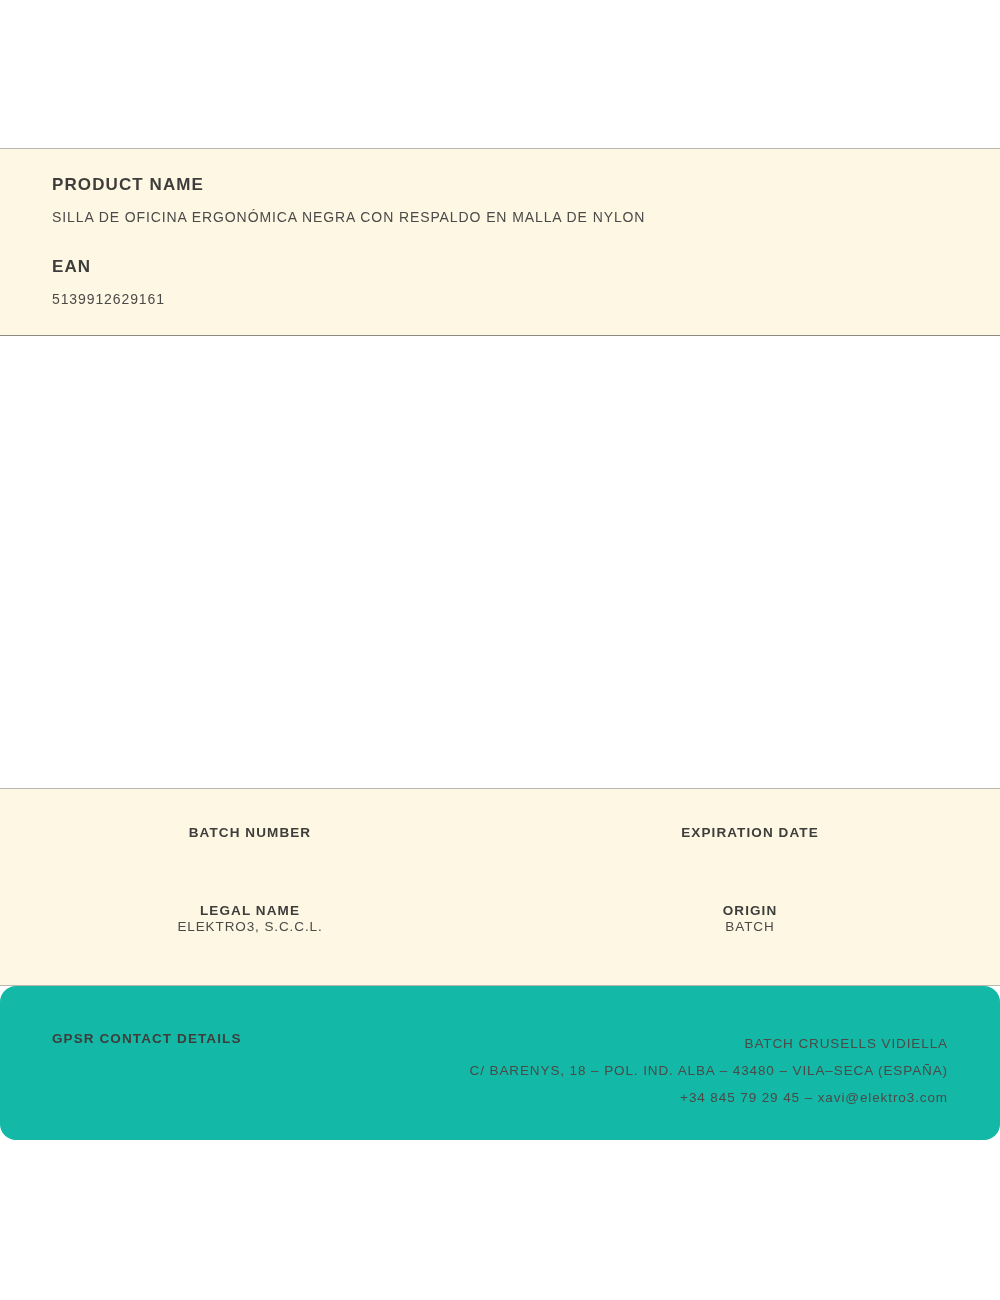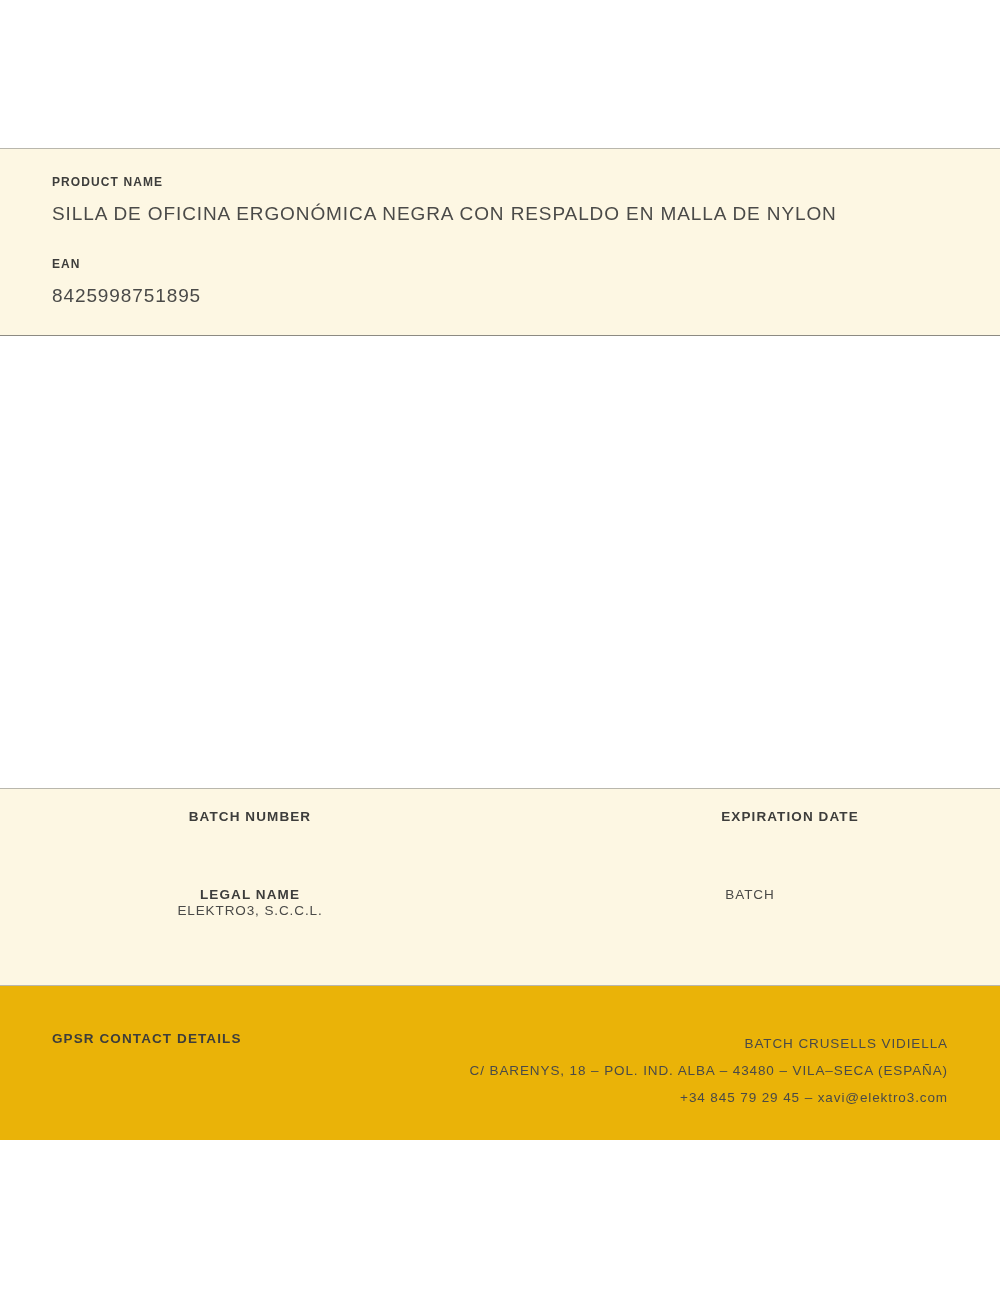--- a/index.html
+++ b/index.html
@@ -32,29 +32,29 @@
     height: 188px;
     background: #fdf7e3;
     border-top: 1px solid #b9b7ad;
     border-bottom: 1px solid #8c8a82;
     box-sizing: border-box;
   }
   .top-inner {
     padding: 26px 52px 0 52px;
   }
   .field-label {
-    font-size: 12px;
+    font-size: 17px;
     font-weight: bold;
     letter-spacing: 1.1px;
     color: #3d3d3b;
     margin: 0 0 14px 0;
     text-transform: uppercase;
   }
   .field-value {
-    font-size: 19px;
+    font-size: 14px;
     letter-spacing: 0.9px;
     color: #4a4a48;
     margin: 0;
   }
   .field-group + .field-group {
     margin-top: 32px;
   }
 
   
   .mid-block {
@@ -80,21 +80,21 @@
   }
   .meta-row {
     display: flex;
     width: 100%;
   }
   .meta-cell {
     flex: 0 0 50%;
     text-align: center;
     box-sizing: border-box;
   }
-  .meta-row-1 { padding-top: 20px; gap: 40px; }
+  .meta-row-1 { padding-top: 36px; }
   .meta-row-2 { padding-top: 46px; }
   .meta-head {
     font-size: 13.5px;
     font-weight: bold;
     letter-spacing: 1.1px;
     color: #3d3d3b;
     text-transform: uppercase;
     margin: 0;
     min-height: 16px;
   }
@@ -106,23 +106,24 @@
     min-height: 16px;
   }
 
   
   .gpsr-block {
     position: absolute;
     top: 986px;
     left: 0;
     width: 1000px;
     height: 154px;
-    background: #eab308;
+    background: #14b8a6;
     box-sizing: border-box;
     padding: 44px 52px 0 52px;
+    border-radius: 16px;
   }
   .gpsr-flex {
     display: flex;
     justify-content: space-between;
     align-items: flex-start;
   }
   .gpsr-title {
     font-size: 13.5px;
     font-weight: bold;
     letter-spacing: 1.1px;
@@ -156,21 +157,21 @@
 <div class="page">
 
   <div class="top-block">
     <div class="top-inner">
       <div class="field-group">
         <p class="field-label">PRODUCT NAME</p>
         <p class="field-value">SILLA DE OFICINA ERGONÓMICA NEGRA CON RESPALDO EN MALLA DE NYLON</p>
       </div>
       <div class="field-group">
         <p class="field-label">EAN</p>
-        <p class="field-value">8425998751895</p>
+        <p class="field-value">5139912629161</p>
       </div>
     </div>
   </div>
 
   <div class="mid-block"></div>
 
   <div class="meta-block">
     <div class="meta-row meta-row-1">
       <div class="meta-cell">
         <p class="meta-head">BATCH NUMBER</p>
@@ -180,20 +181,21 @@
         <p class="meta-head">EXPIRATION DATE</p>
         <p class="meta-val"></p>
       </div>
     </div>
     <div class="meta-row meta-row-2">
       <div class="meta-cell">
         <p class="meta-head">LEGAL NAME</p>
         <p class="meta-val">ELEKTRO3, S.C.C.L.</p>
       </div>
       <div class="meta-cell">
+        <p class="meta-head">ORIGIN</p>
         <p class="meta-val">BATCH</p>
       </div>
     </div>
   </div>
 
   <div class="gpsr-block">
     <div class="gpsr-flex">
       <div class="gpsr-title">GPSR CONTACT DETAILS</div>
       <div class="gpsr-lines">
         <div>BATCH CRUSELLS VIDIELLA</div>

